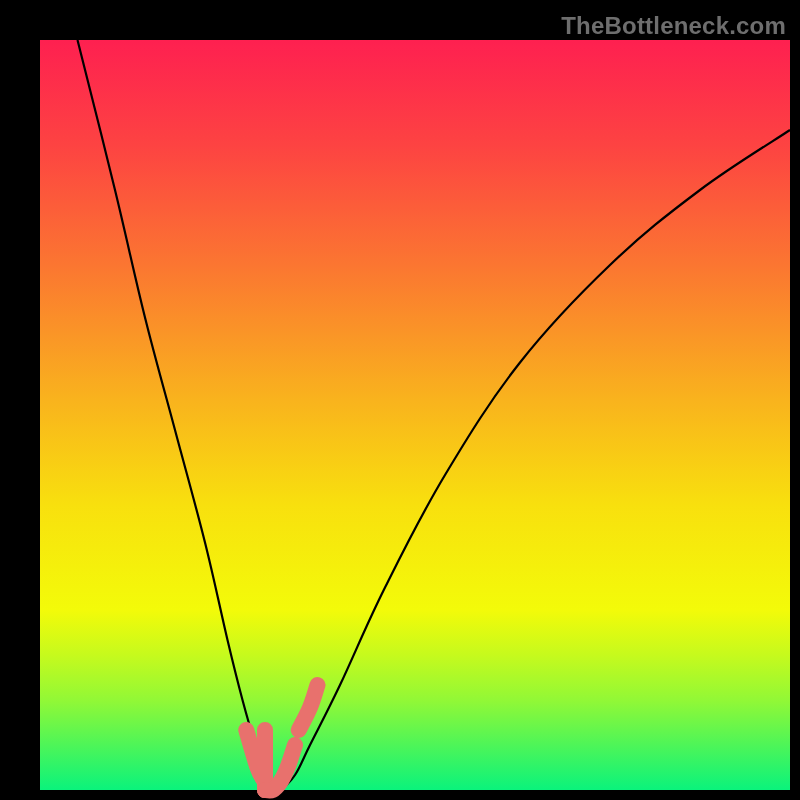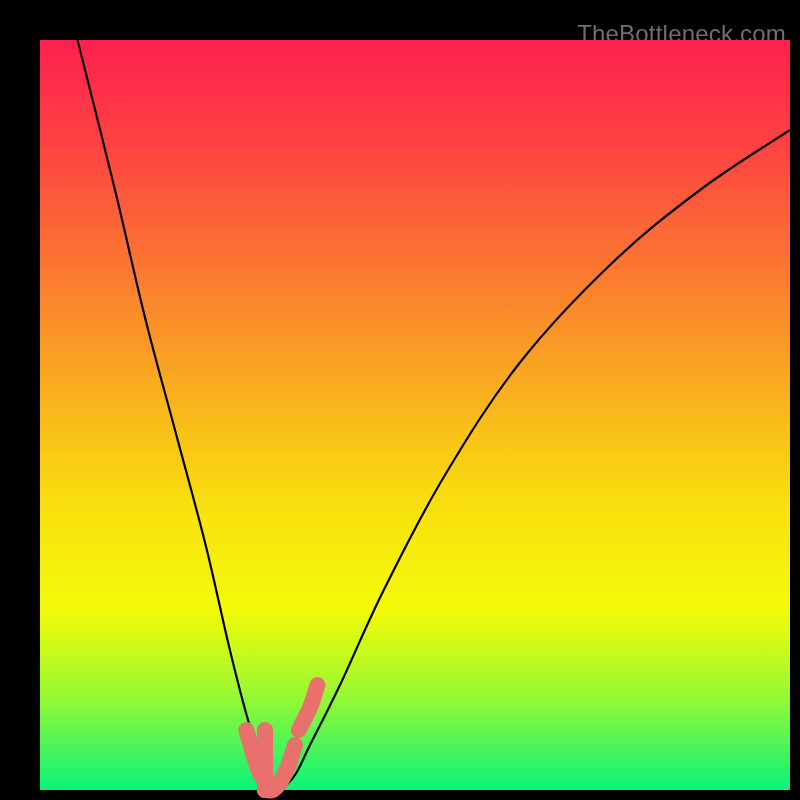--- a/index.html
+++ b/index.html
@@ -22,26 +22,26 @@
     overflow: visible;
   }
 
   .gradient-bg {
     position: absolute;
     left: 0; top: 0; right: 0; bottom: 0;
   }
 
   .watermark {
     position: absolute;
-    top: 20px;
+    top: 12px;
     right: 14px;
     color: #6e6e6e;
     font-size: 24px;
     letter-spacing: 0.2px;
-    font-weight: 400;
+    font-weight: 700;
   }
 
   svg.curve-layer {
     position: absolute;
     left: 0; top: 0;
     width: 100%;
     height: 100%;
     overflow: visible;
   }
 </style>

